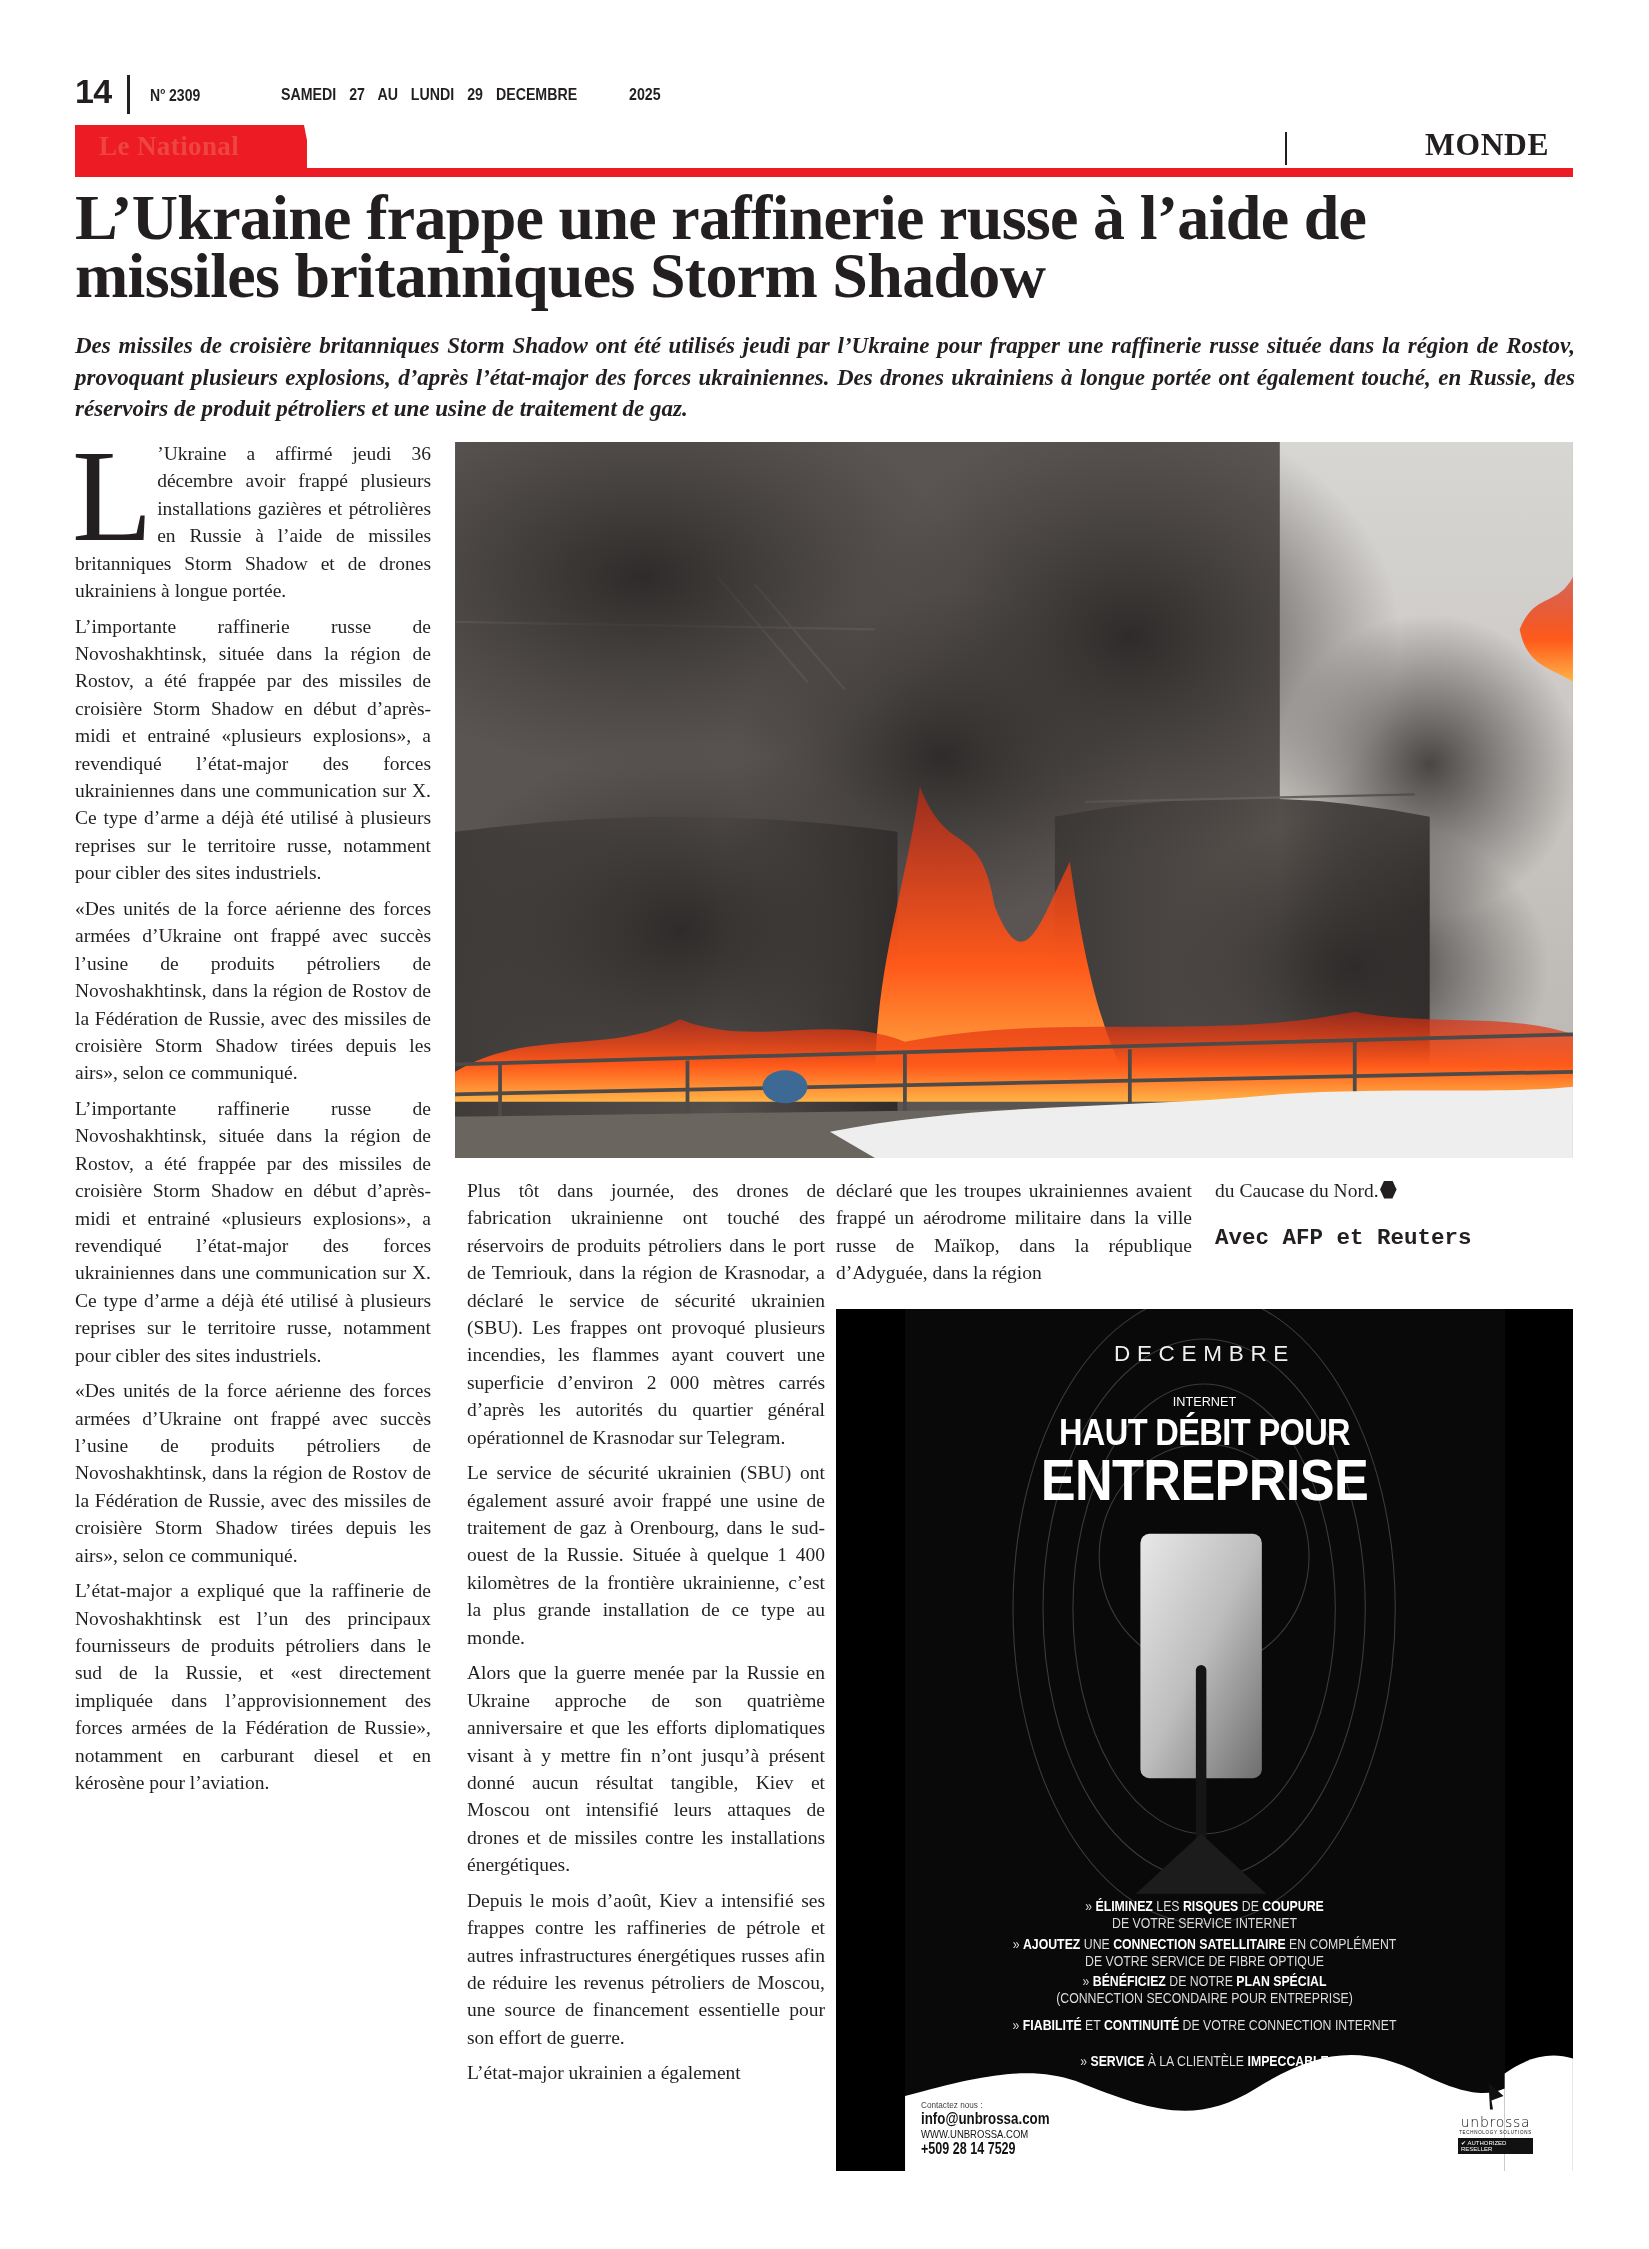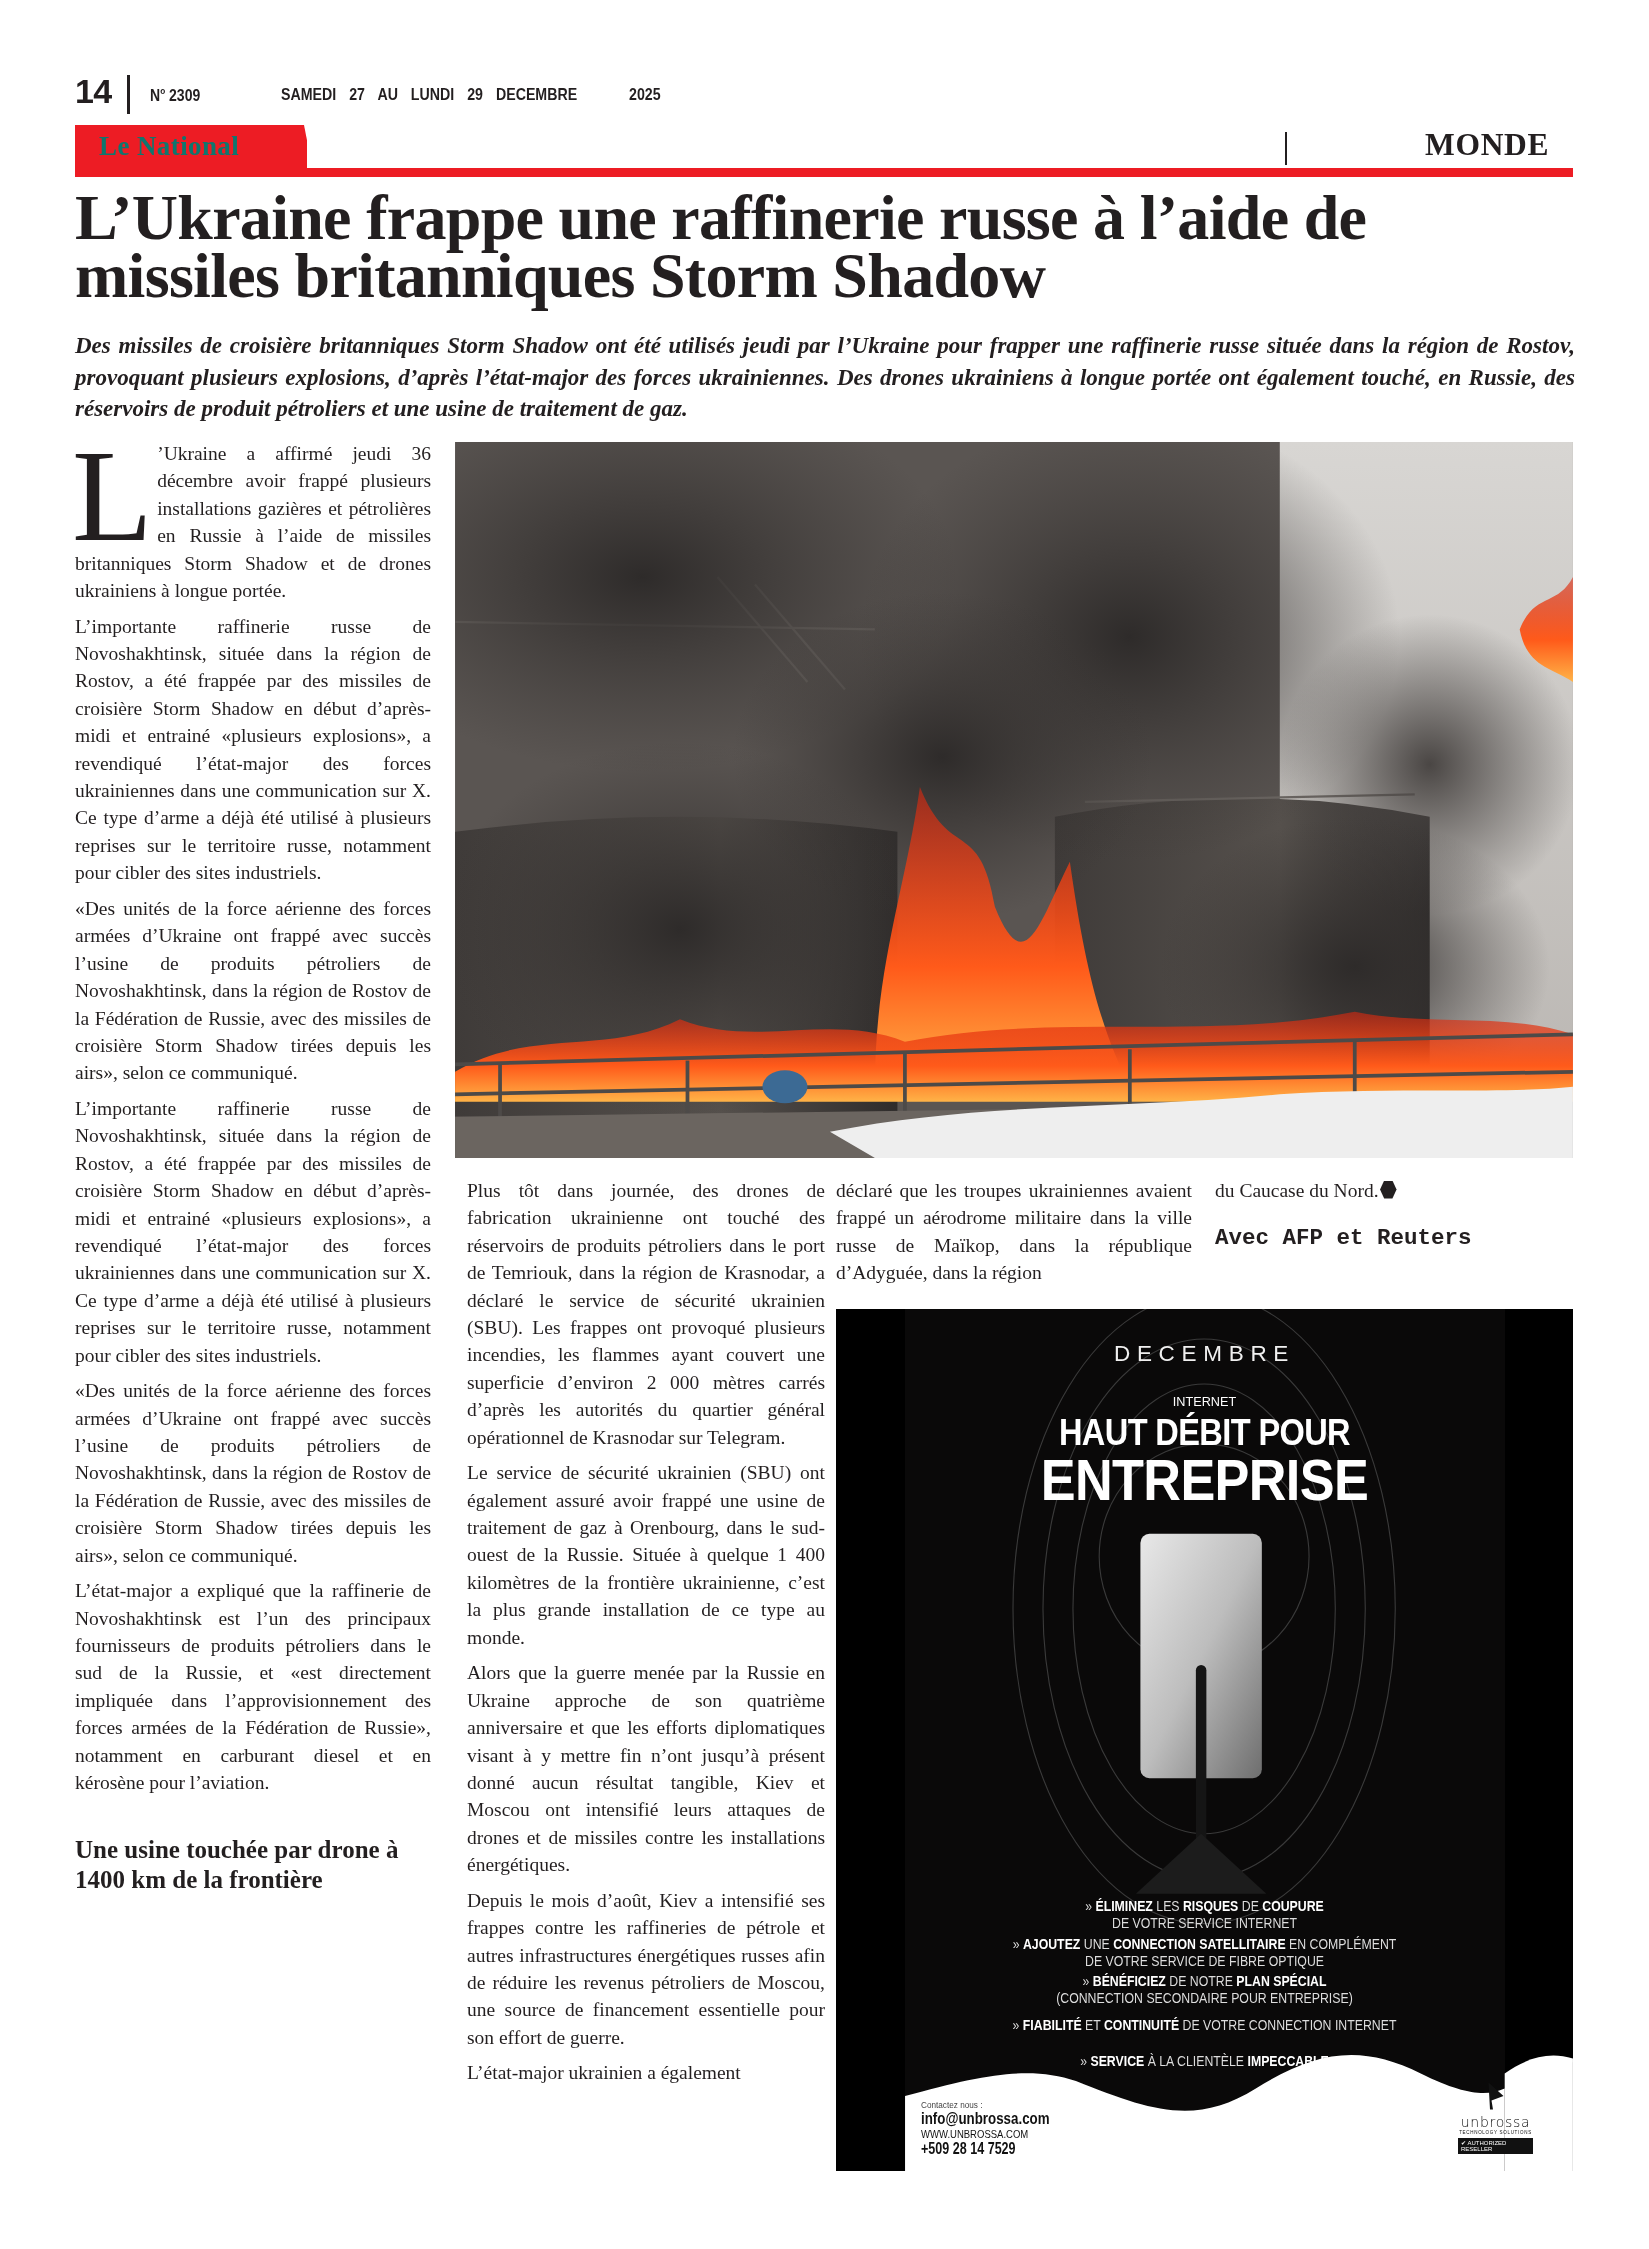--- a/index.html
+++ b/index.html
@@ -8,21 +8,21 @@
 
   
   #page-num { left: 75px; top: 72px; font-family: "Liberation Sans", sans-serif; font-weight: bold; font-size: 34px; letter-spacing: -0.7px; color: #231f20; }
   #hdr-rule { left: 127px; top: 75px; width: 3px; height: 39px; background: #231f20; }
   #issue { left: 150px; top: 85px; font-family: "Liberation Sans", sans-serif; font-weight: bold; font-size: 16.5px; transform: scaleX(0.85); transform-origin: left; }
   #issue sup { font-size: 9.7px; }
   #date-line { left: 281px; top: 85px; font-family: "Liberation Sans", sans-serif; font-weight: bold; font-size: 16.5px; word-spacing: 10.5px; transform: scaleX(0.86); transform-origin: left; white-space: pre; }
 
   
   #banner-red { left: 75px; top: 125px; width: 232px; height: 46px; background: #ed1c24; clip-path: polygon(0 0, 229px 0, 238px 100%, 0 100%); }
-  #brand { left: 99px; top: 131px; font-family: "Liberation Serif", serif; font-weight: bold; font-size: 27px; color: #0f766e; letter-spacing: 0.4px; }
+  #brand { left: 99px; top: 131px; font-family: "Liberation Serif", serif; font-weight: bold; font-size: 27px; color: #ef4444; letter-spacing: 0.4px; }
   #banner-bar { left: 75px; top: 168px; width: 1498px; height: 9px; background: #ed1c24; }
   #section-sep { left: 1285px; top: 132px; width: 2.2px; height: 33px; background: #231f20; }
   #section { left: 1425px; top: 127px; font-family: "Liberation Serif", serif; font-weight: bold; font-size: 31.5px; letter-spacing: 0.7px; color: #231f20; }
 
   
   #title { left: 75px; top: 189px; width: 1500px; font-family: "Liberation Serif", serif; font-weight: bold; font-size: 64px; line-height: 58px; letter-spacing: -0.7px; color: #231f20; }
   #lead { left: 75px; top: 330px; width: 1500px; font-family: "Liberation Serif", serif; font-style: italic; font-weight: bold; font-size: 23px; line-height: 31.5px; text-align: justify; color: #231f20; }
 
   
   .col p { margin: 0 0 8.2px 0; font-size: 19.5px; line-height: 27.4px; text-align: justify; color: #231f20; }
@@ -76,21 +76,20 @@
 <h1 id="title" class="abs" style="margin:0;font-weight:bold;">L’Ukraine frappe une raffinerie russe à l’aide de missiles britanniques Storm Shadow</h1>
 <div id="lead" class="abs">Des missiles de croisière britanniques Storm Shadow ont été utilisés jeudi par l’Ukraine pour frapper une raffinerie russe située dans la région de Rostov, provoquant plusieurs explosions, d’après l’état-major des forces ukrainiennes. Des drones ukrainiens à longue portée ont également touché, en Russie, des réservoirs de produit pétroliers et une usine de traitement de gaz.</div>
 
 <div id="col-left" class="abs col">
   <p><span class="dropcap">L</span><span>’Ukraine a affirmé jeudi 36 décembre avoir frappé plusieurs installations gazières et pétrolières en Russie à l’aide de missiles britanniques Storm Shadow et de drones ukrainiens à longue portée.</span></p>
   <p>L’importante raffinerie russe de Novoshakhtinsk, située dans la région de Rostov, a été frappée par des missiles de croisière Storm Shadow en début d’après-midi et entrainé «plusieurs explosions», a revendiqué l’état-major des forces ukrainiennes dans une communication sur X. Ce type d’arme a déjà été utilisé à plusieurs reprises sur le territoire russe, notamment pour cibler des sites industriels.</p>
   <p>«Des unités de la force aérienne des forces armées d’Ukraine ont frappé avec succès l’usine de produits pétroliers de Novoshakhtinsk, dans la région de Rostov de la Fédération de Russie, avec des missiles de croisière Storm Shadow tirées depuis les airs», selon ce communiqué.</p>
   <p>L’importante raffinerie russe de Novoshakhtinsk, située dans la région de Rostov, a été frappée par des missiles de croisière Storm Shadow en début d’après-midi et entrainé «plusieurs explosions», a revendiqué l’état-major des forces ukrainiennes dans une communication sur X. Ce type d’arme a déjà été utilisé à plusieurs reprises sur le territoire russe, notamment pour cibler des sites industriels.</p>
   <p>«Des unités de la force aérienne des forces armées d’Ukraine ont frappé avec succès l’usine de produits pétroliers de Novoshakhtinsk, dans la région de Rostov de la Fédération de Russie, avec des missiles de croisière Storm Shadow tirées depuis les airs», selon ce communiqué.</p>
   <p>L’état-major a expliqué que la raffinerie de Novoshakhtinsk est l’un des principaux fournisseurs de produits pétroliers dans le sud de la Russie, et «est directement impliquée dans l’approvisionnement des forces armées de la Fédération de Russie», notamment en carburant diesel et en kérosène pour l’aviation.</p>
-  <div id="subhead">Une usine touchée par drone à 1400 km de la frontière</div>
 </div>
 
 <div id="photo" class="abs" title="Réservoirs de raffinerie en feu, flammes et fumée noire">
   <svg width="1118" height="716" viewBox="0 0 1491 955">
     <defs>
       <radialGradient id="smoke1" cx="50%" cy="50%" r="50%">
         <stop offset="0%" stop-color="#2e2b2a"></stop>
         <stop offset="100%" stop-color="#3a3634" stop-opacity="0"></stop>
       </radialGradient>
       <radialGradient id="smoke2" cx="50%" cy="50%" r="50%">

